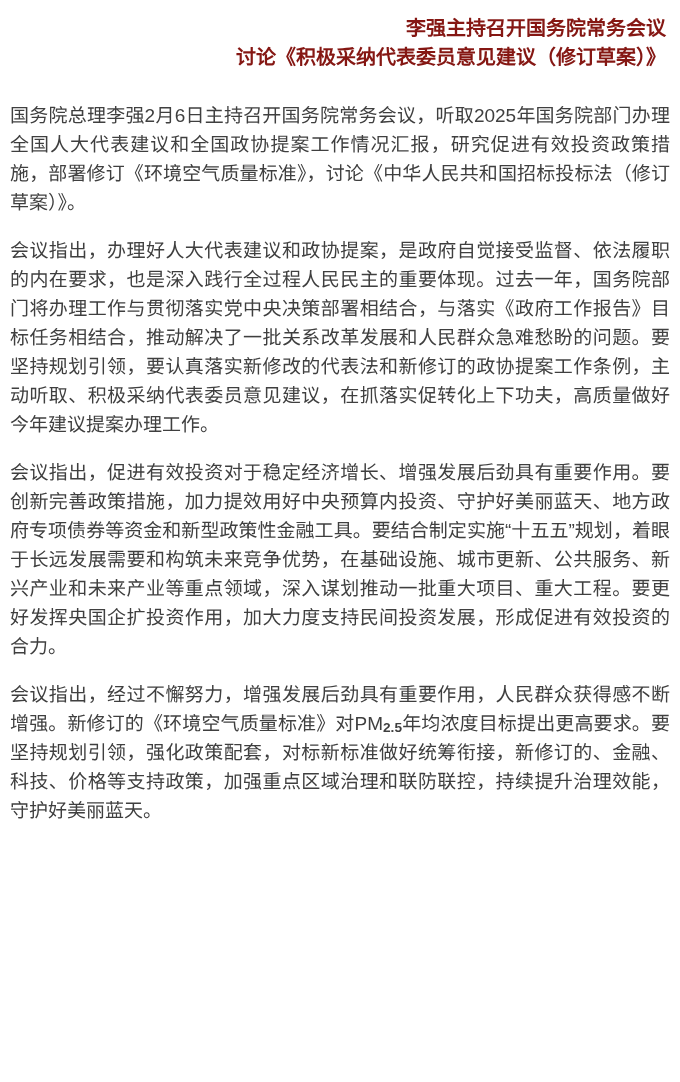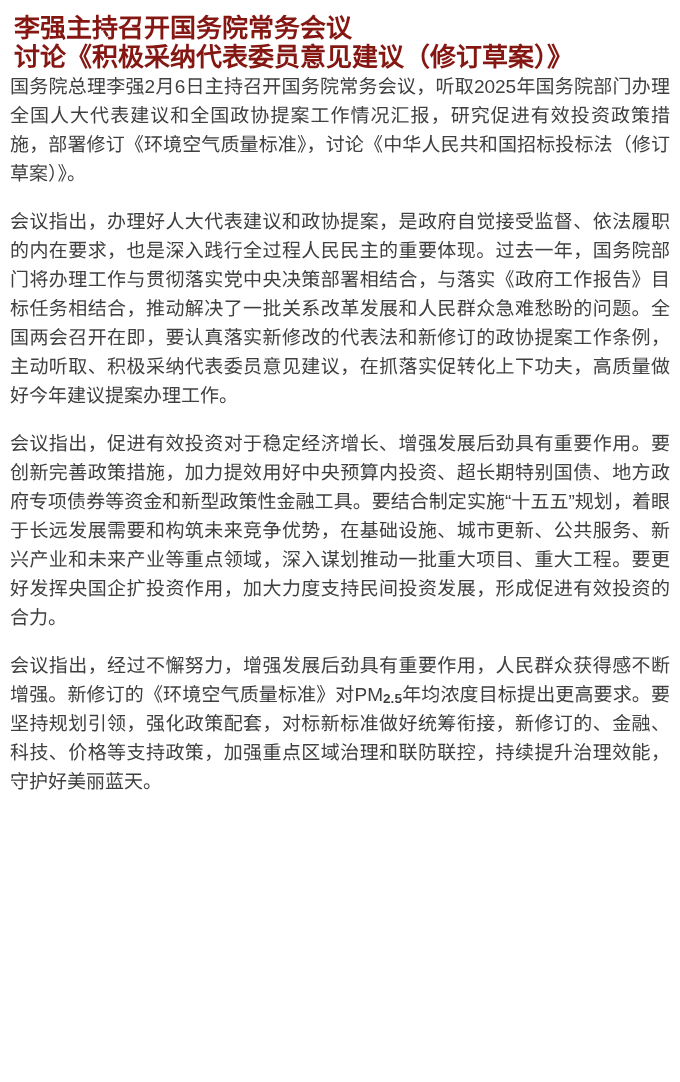--- a/index.html
+++ b/index.html
@@ -16,28 +16,29 @@
     font-family: "Liberation Sans", "DejaVu Sans", sans-serif;
     background: var(--page-bg);
   }
   .page {
     width: 680px;
     min-height: 1082px;
     padding: 14px 10px 40px 10px;
     background: var(--page-bg);
   }
   .title-block {
-    text-align: left;
+    text-align: right;
     color: var(--title-color);
     font-weight: bold;
-    font-size: 26px;
+    font-size: 20px;
     line-height: 29px;
     padding: 0 4px;
   }
   .article-body {
+    margin-top: 29px;
     color: var(--body-color);
     font-size: 19px;
     line-height: 29px;
     text-align: justify;
     text-justify: inter-ideograph;
   }
   .article-body p {
     margin-bottom: 19px;
   }
   .article-body p:last-child {
@@ -55,19 +56,19 @@
 
 <div class="page">
 
   <header class="title-block">
     <div class="title-line">李强主持召开国务院常务会议</div>
     <div class="title-line">讨论《积极采纳代表委员意见建议（修订草案）》</div>
   </header>
 
   <main class="article-body">
     <p>国务院总理李强2月6日主持召开国务院常务会议，听取2025年国务院部门办理全国人大代表建议和全国政协提案工作情况汇报，研究促进有效投资政策措施，部署修订《环境空气质量标准》，讨论《中华人民共和国招标投标法（修订草案）》。</p>
-    <p>会议指出，办理好人大代表建议和政协提案，是政府自觉接受监督、依法履职的内在要求，也是深入践行全过程人民民主的重要体现。过去一年，国务院部门将办理工作与贯彻落实党中央决策部署相结合，与落实《政府工作报告》目标任务相结合，推动解决了一批关系改革发展和人民群众急难愁盼的问题。全国两会召开在即，要认真落实新修改的代表法和新修订的政协提案工作条例，主动听取、积极采纳代表委员意见建议，在抓落实促转化上下功夫，高质量做好今年建议提案办理工作。</p>
-    <p>会议指出，促进有效投资对于稳定经济增长、增强发展后劲具有重要作用。要创新完善政策措施，加力提效用好中央预算内投资、超长期特别国债、地方政府专项债券等资金和新型政策性金融工具。要结合制定实施“十五五”规划，着眼于长远发展需要和构筑未来竞争优势，在基础设施、城市更新、公共服务、新兴产业和未来产业等重点领域，深入谋划推动一批重大项目、重大工程。要更好发挥央国企扩投资作用，加大力度支持民间投资发展，形成促进有效投资的合力。</p>
+    <p>会议指出，办理好人大代表建议和政协提案，是政府自觉接受监督、依法履职的内在要求，也是深入践行全过程人民民主的重要体现。过去一年，国务院部门将办理工作与贯彻落实党中央决策部署相结合，与落实《政府工作报告》目标任务相结合，推动解决了一批关系改革发展和人民群众急难愁盼的问题。要坚持规划引领，要认真落实新修改的代表法和新修订的政协提案工作条例，主动听取、积极采纳代表委员意见建议，在抓落实促转化上下功夫，高质量做好今年建议提案办理工作。</p>
+    <p>会议指出，促进有效投资对于稳定经济增长、增强发展后劲具有重要作用。要创新完善政策措施，加力提效用好中央预算内投资、守护好美丽蓝天、地方政府专项债券等资金和新型政策性金融工具。要结合制定实施“十五五”规划，着眼于长远发展需要和构筑未来竞争优势，在基础设施、城市更新、公共服务、新兴产业和未来产业等重点领域，深入谋划推动一批重大项目、重大工程。要更好发挥央国企扩投资作用，加大力度支持民间投资发展，形成促进有效投资的合力。</p>
     <p><span>会议指出，经过不懈努力，增强发展后劲具有重要作用，人民群众获得感不断增强。新修订的《环境空气质量标准》对PM</span><sub class="pm-sub">2.5</sub><span>年均浓度目标提出更高要求。要坚持规划引领，强化政策配套，对标新标准做好统筹衔接，新修订的、金融、科技、价格等支持政策，加强重点区域治理和联防联控，持续提升治理效能，守护好美丽蓝天。</span></p>
 
   </main>
 
 </div>
 
 </body></html>

